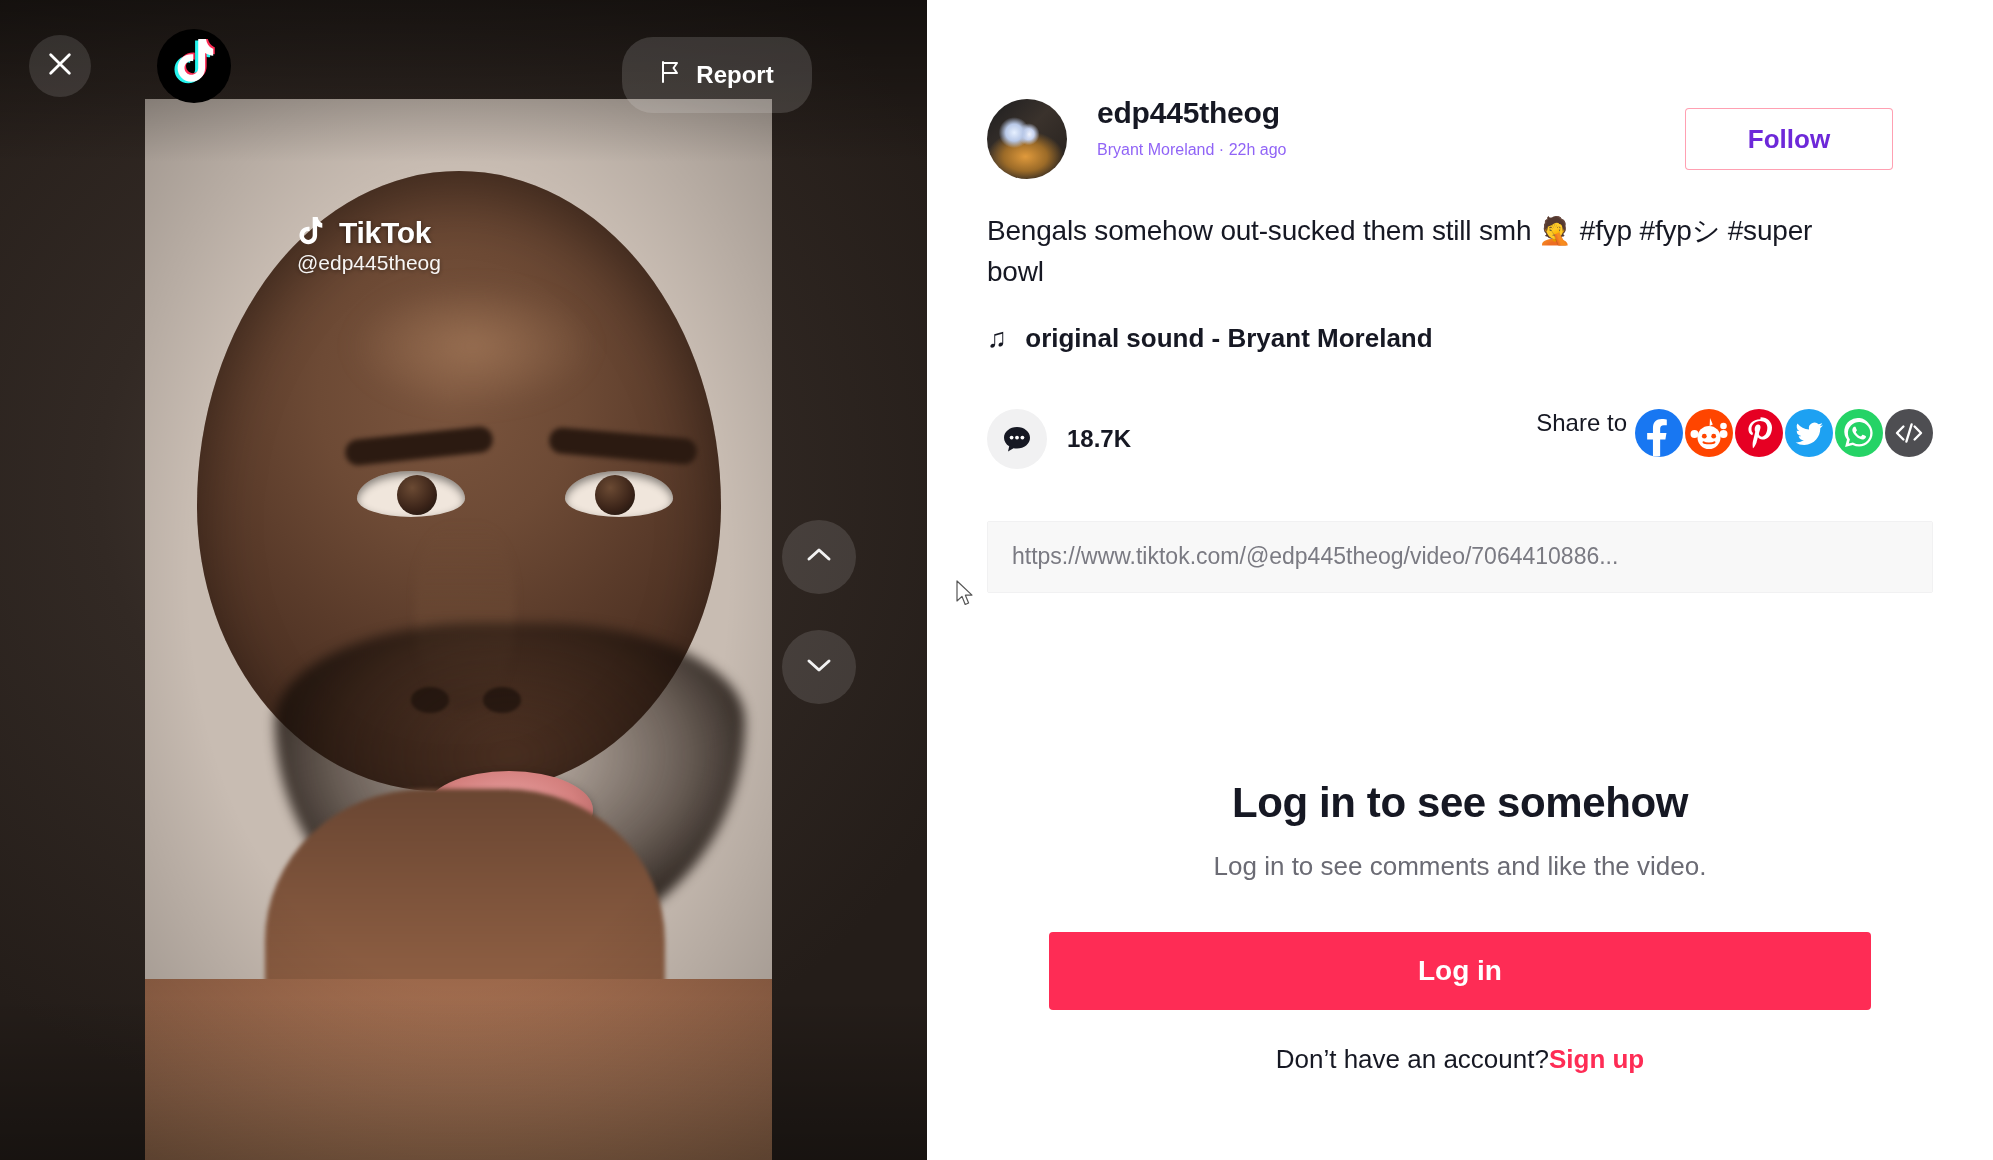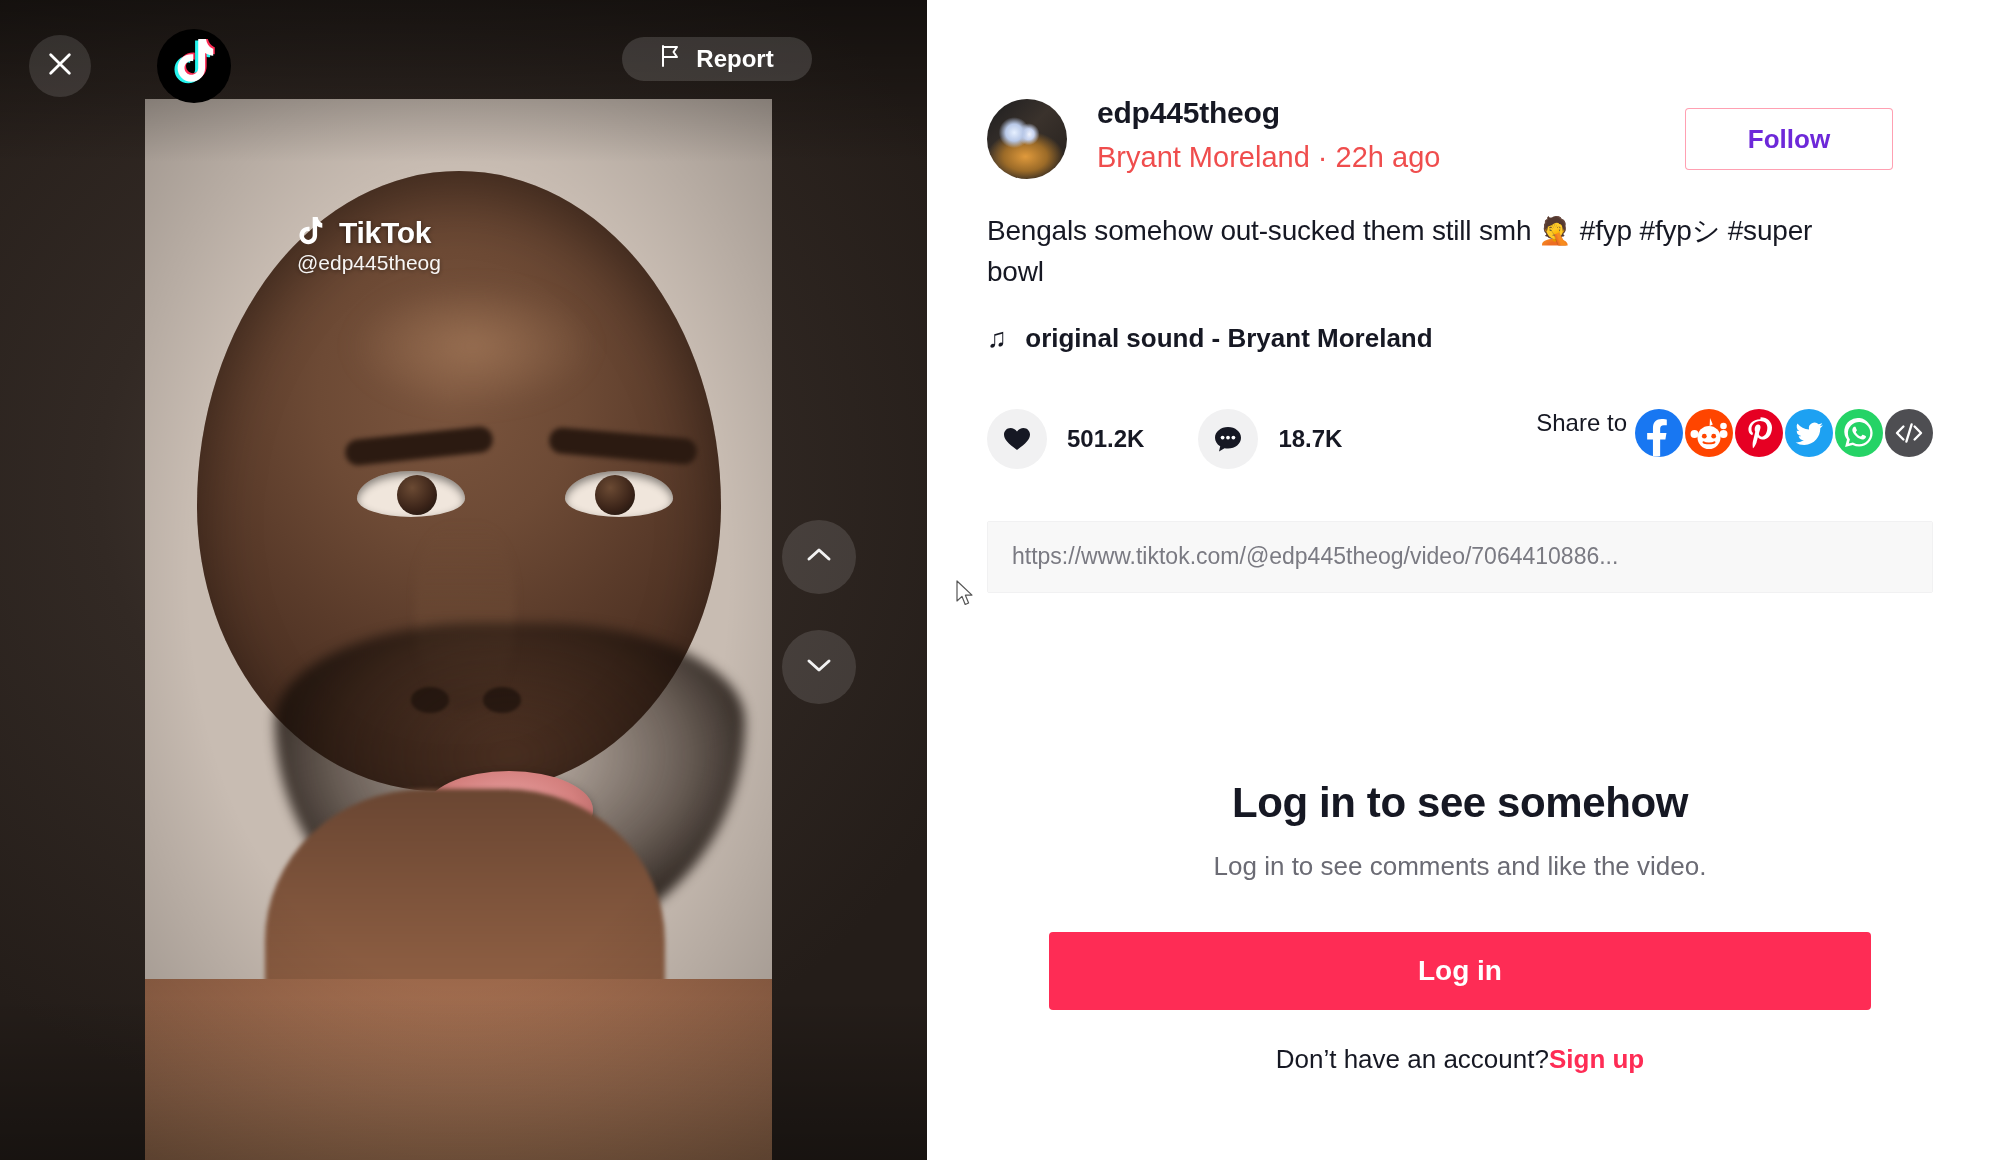--- a/index.html
+++ b/index.html
@@ -127,21 +127,21 @@
 
   
   .tt-logo {
     position:absolute; left:157px; top:29px; width:74px; height:74px; border-radius:50%;
     background:#000; display:flex; align-items:center; justify-content:center; z-index:21;
   }
   .tt-logo svg { width:42px; height:50px; }
 
   
   .report-btn {
-    position:absolute; right:115px; top:37px; height:44px; min-width:190px; border-radius:31px;
+    position:absolute; right:115px; top:37px; height:76px; min-width:190px; border-radius:31px;
     background: rgba(255,255,255,.14);
     display:flex; align-items:center; justify-content:center; gap:14px;
     color:#fff; font-size:24px; font-weight:700; z-index:20; cursor:pointer; padding:0 26px;
   }
   .report-btn svg { width:22px; height:24px; }
 
   
   .nav-arrow {
     position:absolute; right:71px; width:74px; height:74px; border-radius:50%;
     background: rgba(255,255,255,.12);
@@ -171,21 +171,21 @@
     background:#2a2a2a;
     background-image:
       radial-gradient(circle at 34% 42%, #e6f0ff 0%, #b9c9e8 12%, rgba(185,201,232,0) 22%),
       radial-gradient(circle at 52% 44%, #f3f6ff 0%, #c6d2ee 9%, rgba(198,210,238,0) 18%),
       radial-gradient(ellipse 60% 40% at 48% 72%, #e09a3c 0%, #9c6b28 45%, rgba(156,107,40,0) 80%),
       linear-gradient(135deg, #1d1d1f 0%, #3a322c 45%, #241f1c 100%);
     margin-top:4px;
   }
   .author-meta { margin-left:30px; }
   .author-name { font-size:30px; font-weight:700; color:#161823; letter-spacing:-.2px; line-height:1.2; }
-  .author-sub { font-size:29px; color:#ef4444; opacity:.95; margin-top:10px; font-weight:400; }
+  .author-sub { font-size:16px; color:#8b5cf6; opacity:.95; margin-top:10px; font-weight:400; }
   .follow-btn {
     position:absolute; right:100px; top:108px;
     width:208px; height:62px; border-radius:4px;
     border:1px solid rgba(254,44,85,.45);
     color:#6d28d9; background:#fff;
     font-size:26px; font-weight:600;
     display:flex; align-items:center; justify-content:center; cursor:pointer;
   }
 
   .desc {
@@ -361,28 +361,20 @@
 
     <div class="sound-row">
       <span class="sound-note">♫</span>
       <span>original sound - Bryant Moreland</span>
     </div>
 
     <div class="stats-row">
       <div class="stat">
         <span class="stat-ico">
           <svg viewBox="0 0 30 30" xmlns="http://www.w3.org/2000/svg">
-            <path d="M15 26 C 6 19.5, 2 15.2, 2 10.6 C 2 6.9, 4.9 4, 8.5 4 C 11 4, 13.4 5.3, 15 7.5 C 16.6 5.3, 19 4, 21.5 4 C 25.1 4, 28 6.9, 28 10.6 C 28 15.2, 24 19.5, 15 26 Z" fill="#161823"></path>
-          </svg>
-        </span>
-        <span class="stat-num">501.2K</span>
-      </div>
-      <div class="stat">
-        <span class="stat-ico">
-          <svg viewBox="0 0 30 30" xmlns="http://www.w3.org/2000/svg">
             <path d="M15 3 C 7.8 3, 2 7.8, 2 13.7 C 2 17.2, 4 20.3, 7.2 22.3 L 6 27.5 L 11.5 24.2 C 12.6 24.4, 13.8 24.5, 15 24.5 C 22.2 24.5, 28 19.7, 28 13.7 C 28 7.8, 22.2 3, 15 3 Z" fill="#161823"></path>
             <circle cx="9.6" cy="13.6" r="1.9" fill="#fff"></circle>
             <circle cx="15" cy="13.6" r="1.9" fill="#fff"></circle>
             <circle cx="20.4" cy="13.6" r="1.9" fill="#fff"></circle>
           </svg>
         </span>
         <span class="stat-num">18.7K</span>
       </div>
 
       <div class="share-wrap">

